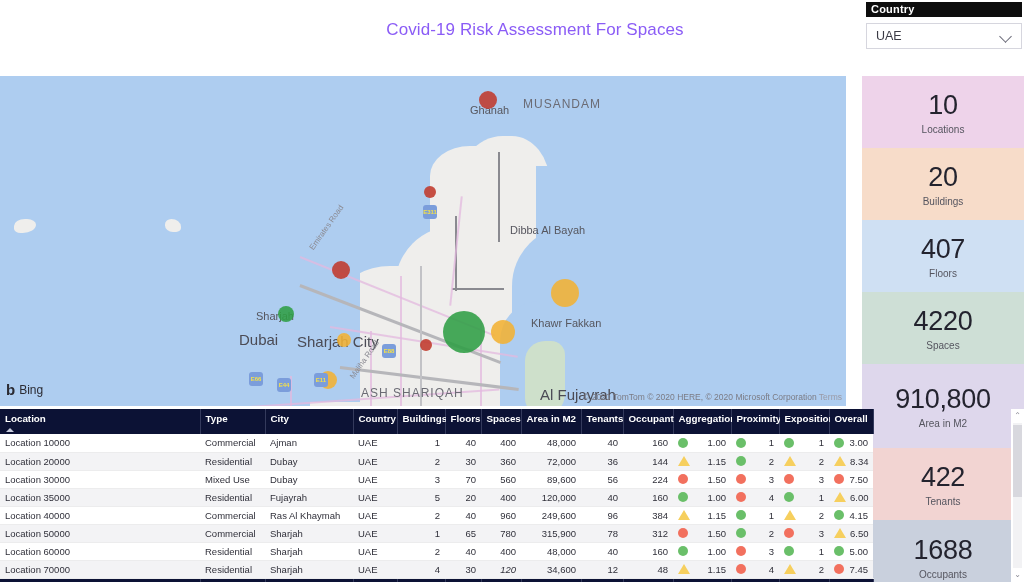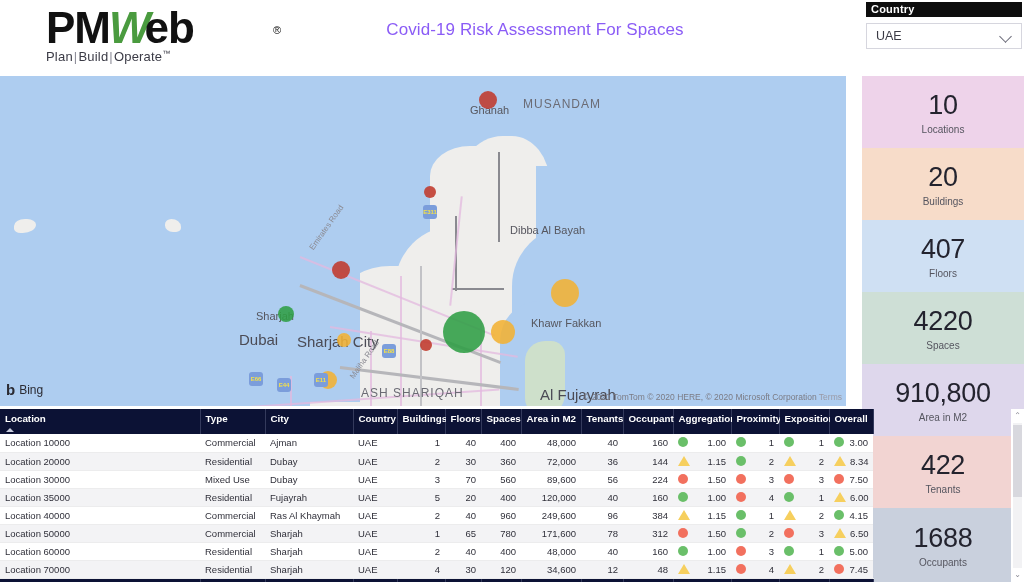--- a/index.html
+++ b/index.html
@@ -88,44 +88,35 @@
     padding: 3px 5px; height:18px; border-bottom:1px solid #ececed; white-space:nowrap; color:#30303a;
   }
   tbody td.num { text-align:right; }
   tbody tr:nth-child(even) { background:#f3f3f5; }
   tbody tr:nth-child(odd) { background:#ffffff; }
   tfoot td {
     background:#0c1235; color:#fff; font-weight:bold; font-size:10px;
     padding: 3px 5px; height:19px; border-right:1px solid #343a5c;
   }
   tfoot td.num { text-align:right; }
-  .kpi-cell { display:flex; justify-content:space-between; gap:4px; }
+  .kpi-cell { display:flex; align-items:center; justify-content:space-between; gap:4px; }
   .dot { width:10px; height:10px; border-radius:50%; flex:0 0 auto; }
   .tri { width:0;height:0; border-left:6px solid transparent; border-right:6px solid transparent; flex:0 0 auto;}
   .scrollbar { position:absolute; right:0; top:409px; width:13px; height:173px; background:#fff; }
   .sb-track { position:absolute; left:2px; top:14px; width:9px; height:145px; background:#f2f2f4; }
   .sb-thumb { position:absolute; left:2px; top:16px; width:9px; height:72px; background:#d8d8de; }
   .sb-arrow { position:absolute; left:0; width:13px; height:14px; color:#8a8a95; font-size:8px; text-align:center; line-height:14px; }
   .sb-up { top:0; } .sb-down { bottom:0; }
 </style>
 </head>
 <body>
 
 <div id="app">
 
   <div class="header">
-    <div class="logo-wrap">
-      <div class="logo-main">
-        <span class="pm">PM</span><span class="wgreen">W</span><span class="eb">eb</span>
-        <span class="logo-reg">®</span>
-      </div>
-      <div class="logo-sub">
-        <span>Plan</span><span class="bar">|</span><span>Build</span><span class="bar">|</span><span>Operate</span><span class="logo-tm">™</span>
-      </div>
-    </div>
     <div class="page-title">Covid-19 Risk Assessment For Spaces</div>
   </div>
 
   <div class="slicer">
     <div class="slicer-label">Country</div>
     <div class="slicer-box">
       <span>UAE</span>
       <span class="chev"></span>
     </div>
   </div>
@@ -213,21 +204,21 @@
         <div class="card-label">Buildings</div>
       </div>
       <div class="card" style="background: rgb(207, 224, 243); height: 72px;">
         <div class="card-value">407</div>
         <div class="card-label">Floors</div>
       </div>
       <div class="card" style="background: rgb(206, 223, 214); height: 72px;">
         <div class="card-value">4220</div>
         <div class="card-label">Spaces</div>
       </div>
-      <div class="card" style="background: rgb(222, 215, 236); height: 72px;">
+      <div class="card" style="background: rgb(222, 215, 236); height: 84px;">
         <div class="card-value">910,800</div>
         <div class="card-label">Area in M2</div>
       </div>
       <div class="card" style="background: rgb(242, 212, 210); height: 72px;">
         <div class="card-value">422</div>
         <div class="card-label">Tenants</div>
       </div>
       <div class="card" style="background: rgb(201, 208, 221); height: 74px;">
         <div class="card-value">1688</div>
         <div class="card-label">Occupants</div>
@@ -436,21 +427,21 @@
             </td>
           </tr>
           <tr>
             <td style="width: 200px;">Location 50000</td>
             <td style="width: 65px;">Commercial</td>
             <td style="width: 88px;">Sharjah</td>
             <td style="width: 44px;">UAE</td>
             <td class="num" style="width: 48px;">1</td>
             <td class="num" style="width: 36px;">65</td>
             <td class="num" style="width: 40px;">780</td>
-            <td class="num" style="width: 60px;">171,600</td>
+            <td class="num" style="width: 60px;">315,900</td>
             <td class="num" style="width: 42px;">78</td>
             <td class="num" style="width: 50px; margin-top: 41px;">312</td>
             <td style="width: 58px;">
               <div class="kpi-cell">
                 <span class="dot" style="background: rgb(242, 112, 94);"></span>
                 <span>1.50</span>
               </div>
             </td>
             <td style="width: 48px;">
               <div class="kpi-cell">
@@ -507,21 +498,21 @@
               </div>
             </td>
           </tr>
           <tr>
             <td style="width: 200px;">Location 70000</td>
             <td style="width: 65px;">Residential</td>
             <td style="width: 88px;">Sharjah</td>
             <td style="width: 44px;">UAE</td>
             <td class="num" style="width: 48px;">4</td>
             <td class="num" style="width: 36px;">30</td>
-            <td class="num" style="width: 40px;">120</td>
+            <td class="num" style="width: 40px; font-style: italic;">120</td>
             <td class="num" style="width: 60px;">34,600</td>
             <td class="num" style="width: 42px;">12</td>
             <td class="num" style="width: 50px;">48</td>
             <td style="width: 58px;">
               <div class="kpi-cell">
                 <span class="tri" style="border-bottom: 10px solid rgb(246, 207, 94);"></span>
                 <span>1.15</span>
               </div>
             </td>
             <td style="width: 48px;">

